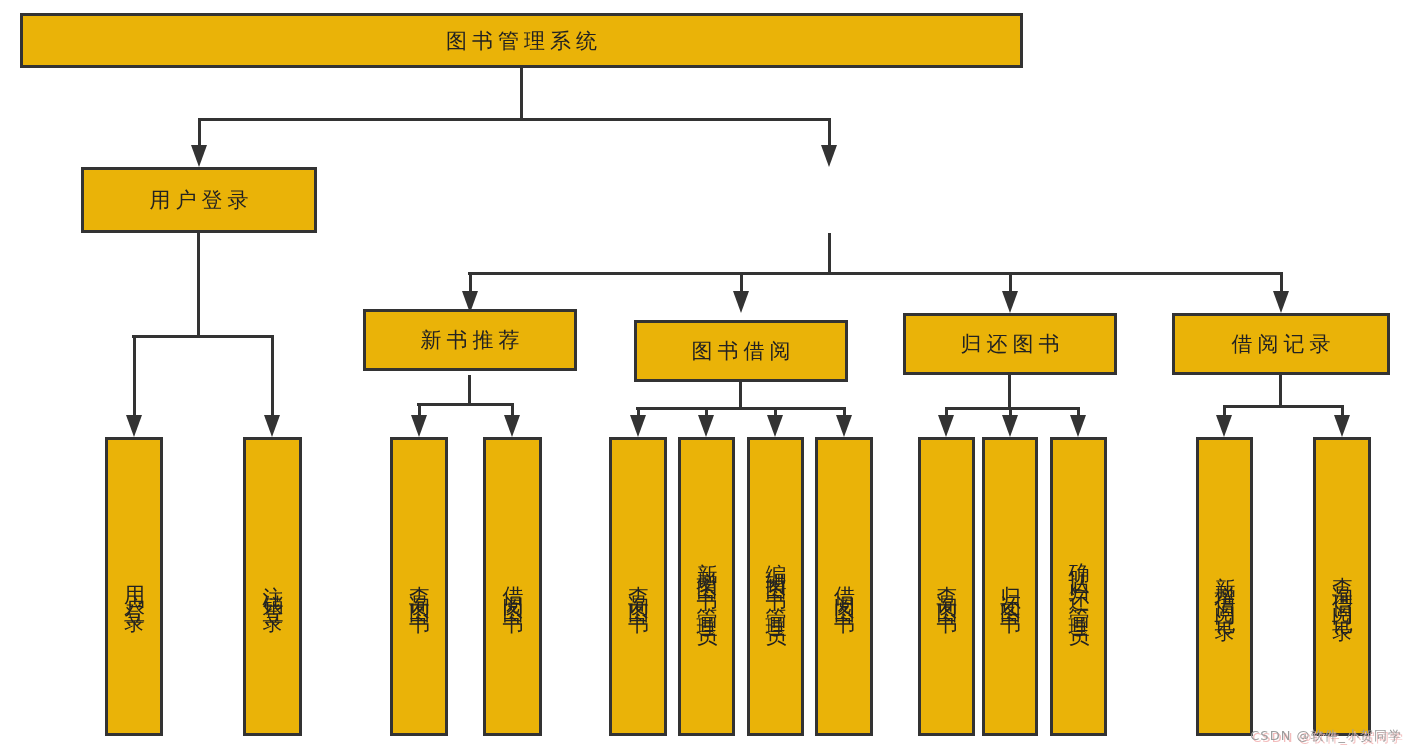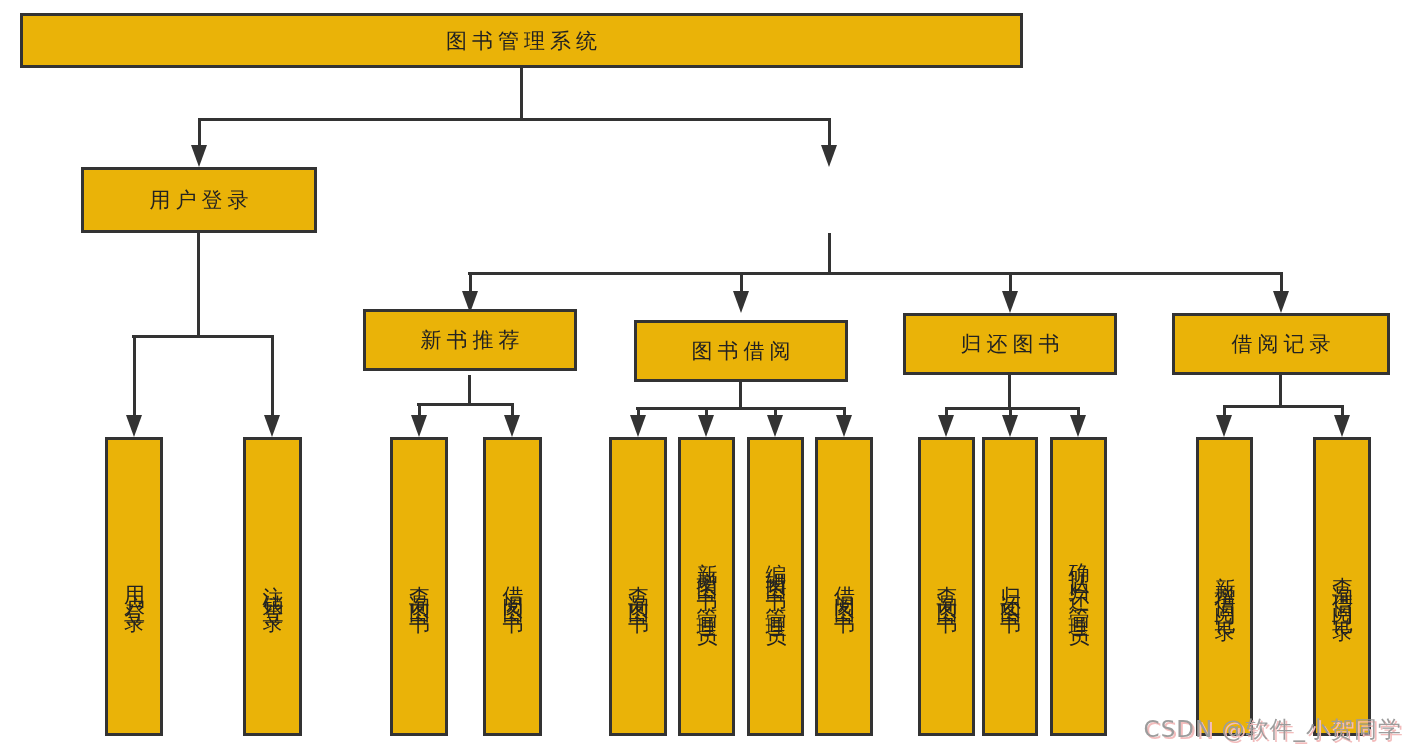--- a/index.html
+++ b/index.html
@@ -53,21 +53,21 @@
     height: 0;
     border-left: 8px solid transparent;
     border-right: 8px solid transparent;
     border-top: 22px solid var(--line);
     z-index: 1;
   }
   .watermark {
     position: absolute;
     right: 3px;
     bottom: 2px;
-    font-size: 23px;
+    font-size: 13px;
     color: #9c9c9c;
     text-shadow: 2px 2px 0 #f3bcbc;
     letter-spacing: 1px;
     z-index: 3;
     white-space: nowrap;
   }
 </style>
 </head>
 <body>
 

